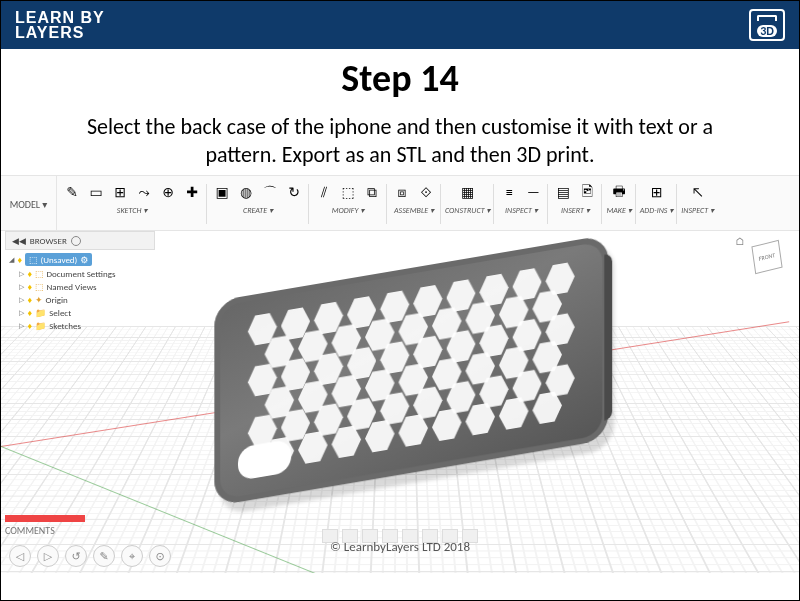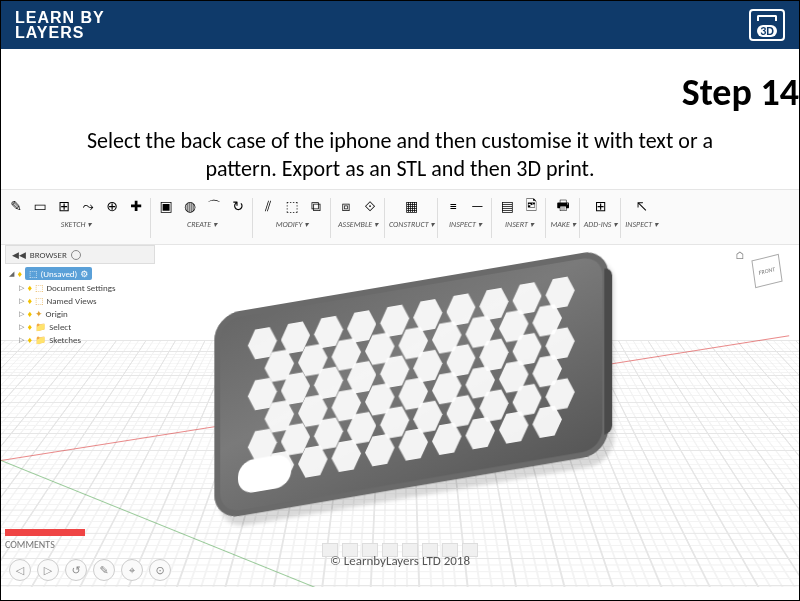--- a/index.html
+++ b/index.html
@@ -4,21 +4,21 @@
 <style>
   * { box-sizing: border-box; margin: 0; padding: 0; }
   body { width: 800px; height: 601px; font-family: Calibri, Arial, sans-serif; background: #fff; position: relative; overflow: hidden; border: 1px solid #000; }
 
   .header-bar { background: #0f3a6a; height: 48px; display: flex; align-items: center; justify-content: space-between; padding: 0 14px; }
   .brand { color: #fff; font-weight: 800; font-family: Impact, 'Arial Black', sans-serif; letter-spacing: 1px; font-size: 16px; line-height: 15px; }
   .badge { width: 36px; height: 32px; border: 2px solid #fff; border-radius: 4px; display: flex; flex-direction: column; align-items: center; justify-content: flex-end; padding-bottom: 2px; position: relative; }
   .badge::before { content:""; position:absolute; top:4px; left:6px; right:6px; height:4px; border-top:2px solid #fff; border-left:2px solid #fff; border-right:2px solid #fff; border-radius:2px 2px 0 0;}
   .badge-text { color:#0f3a6a; background:#fff; border-radius:6px; font-size:12px; font-weight:700; padding:0 3px; line-height:12px; }
 
-  .title { text-align: right; font-size: 38px; font-weight: 700; margin-top: 20px; }
+  .title { text-align: center; font-size: 38px; font-weight: 700; margin-top: 6px; }
   .subtitle { text-align: center; font-size: 22px; line-height: 28px; max-width: 640px; margin: 12px auto 6px; }
 
   .app { position: relative; width: 100%; height: 398px; background: #fff; }
 
   .toolbar-row { display:flex; align-items:flex-start; height:56px; border-top:1px solid #e5e5e5; border-bottom:1px solid #e5e5e5; background:#fafafa; font-size:9px; }
   .model-btn { width:56px; height:56px; display:flex; align-items:center; justify-content:center; border-right:1px solid #e5e5e5; color:#555; font-size:10px; }
   .tool-groups { display:flex; align-items:flex-start; height:56px; }
   .tool-group { display:flex; flex-direction:column; align-items:center; padding:0 4px; height:56px; justify-content:flex-start; position:relative; }
   .tool-group::after { content:""; position:absolute; right:0; top:8px; bottom:8px; width:1px; background:#ddd; }
   .tool-group:last-child::after { display:none; }
@@ -86,20 +86,23 @@
     <span class="badge-text">3D</span>
   </div>
 </div>
 
 <h1 class="title">Step 14</h1>
 <p class="subtitle">Select the back case of the iphone and then customise it with text or a pattern. Export as an STL and then 3D print.</p>
 
 <div class="app">
 
   <div class="toolbar-row">
+    <div class="model-btn">
+      <span>MODEL ▾</span>
+    </div>
     <div class="tool-groups" id="tool-groups">
         <div class="tool-group">
           <div class="icons-row">
             <div class="tool-icon">✎</div>
             <div class="tool-icon">▭</div>
             <div class="tool-icon">⊞</div>
             <div class="tool-icon">⤳</div>
             <div class="tool-icon">⊕</div>
             <div class="tool-icon">✚</div>
           </div>

